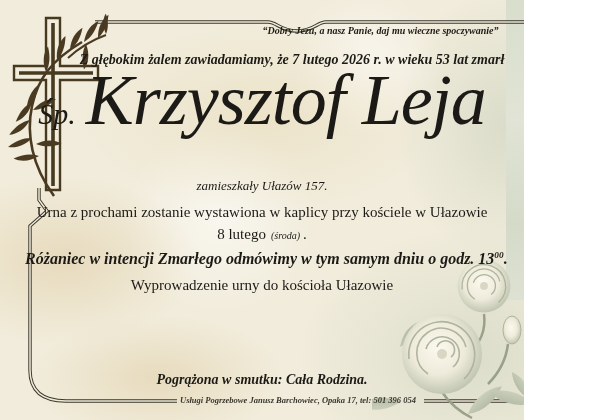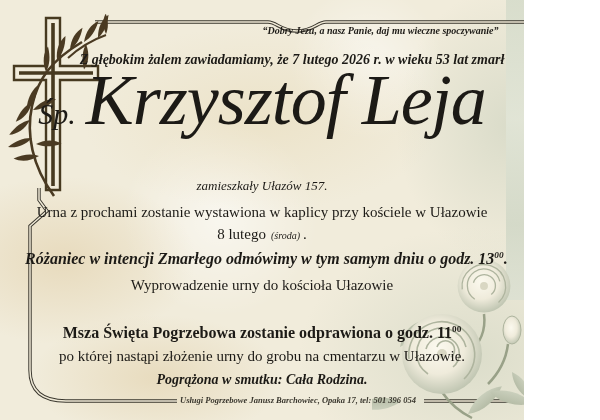--- a/index.html
+++ b/index.html
@@ -161,23 +161,19 @@
     <span>8 lutego</span><span class="small-day">(środa)</span><span>.</span>
   </div>
 
   <div class="t rosary">
     <span>Różaniec w intencji Zmarłego odmówimy w tym samym dniu o godz. 13</span><span class="sup">00</span><span>.</span>
   </div>
 
   <div class="t body-line proc1">Wyprowadzenie urny do kościoła Ułazowie</div>
 
 
-  <div class="t mass">
-    <span>Msza Święta Pogrzebowa zostanie odprawiona o godz. 11</span><span class="sup">00</span>
-  </div>
 
-  <div class="t body-line mass2">po której nastąpi złożenie urny do grobu na cmentarzu w Ułazowie.</div>
 
   <div class="t mourning">Pogrążona w smutku: Cała Rodzina.</div>
 
   <div class="t footer-text">Usługi Pogrzebowe Janusz Barchowiec, Opaka 17, tel: 501 396 054</div>
 
 </div>
 
 </body></html>

